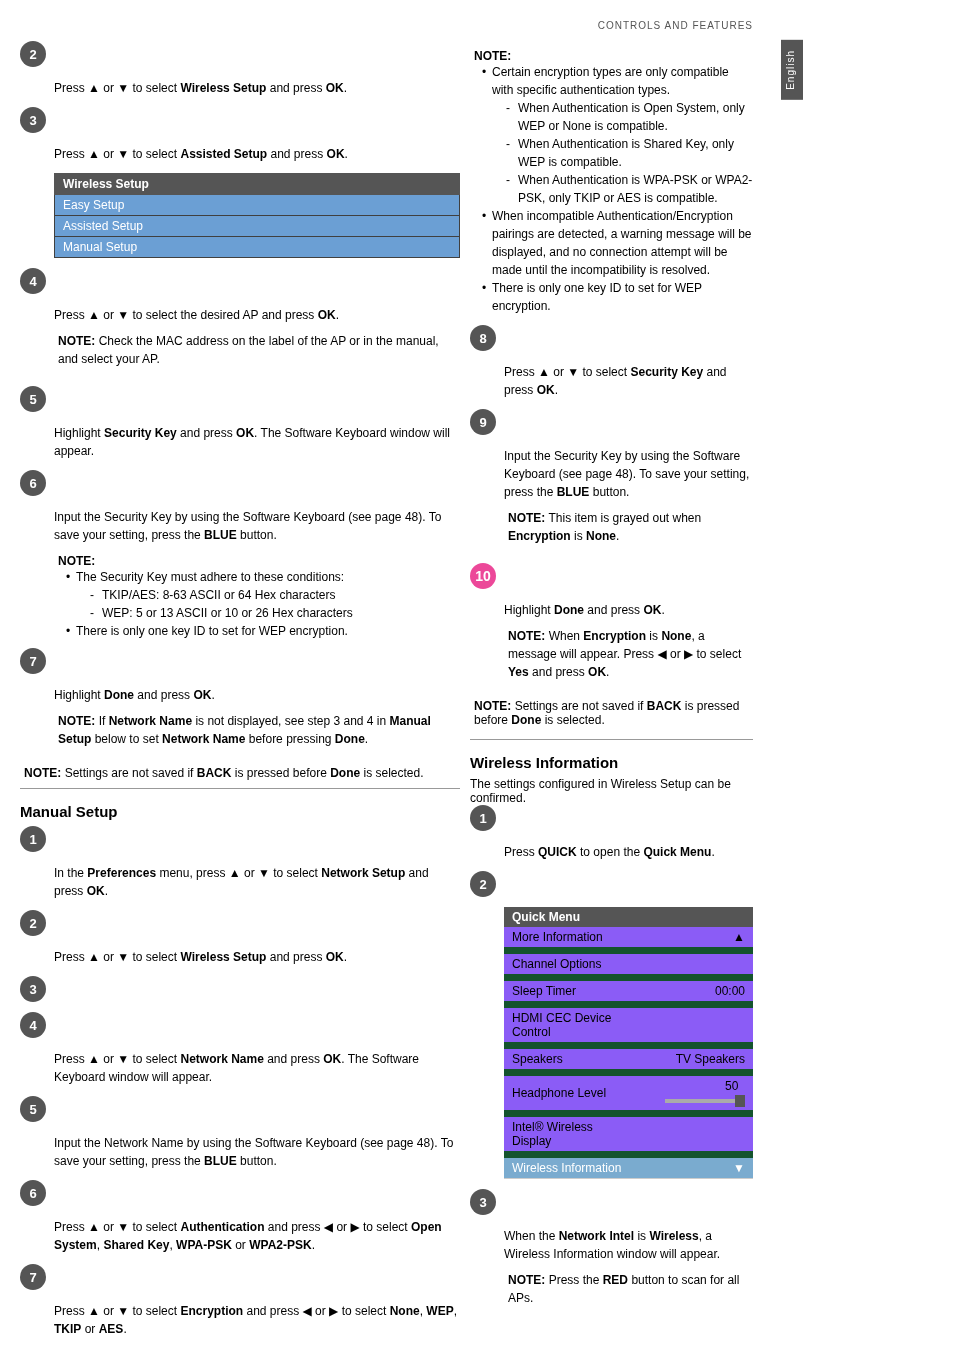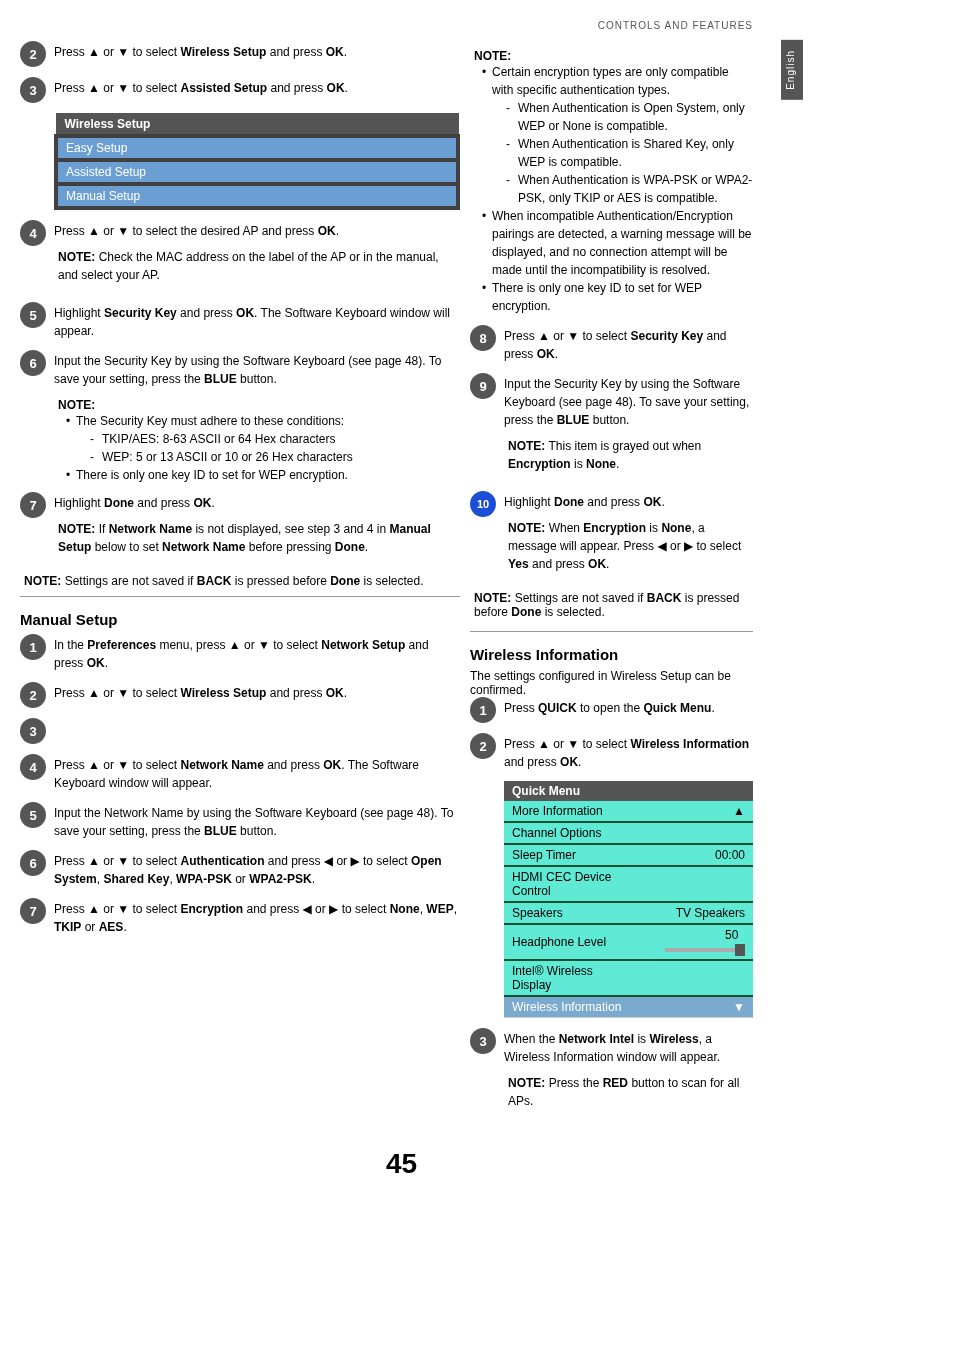--- a/index.html
+++ b/index.html
@@ -72,20 +72,21 @@
       flex-shrink: 0;
       margin-top: 0px;
     }
     .step-num.light {
       background: #aaa;
     }
     .step-content {
       flex: 1;
       line-height: 1.5;
       padding-top: 2px;
+      margin-top: 36px;
     }
     .step-content b { font-weight: bold; }
     .note-box {
       margin: 8px 0 8px 0;
       padding-left: 4px;
     }
     .note-box .note-title {
       font-weight: bold;
       font-size: 12px;
     }
@@ -115,21 +116,21 @@
       left: 0;
     }
     .menu-table {
       width: 100%;
       border-collapse: collapse;
       margin: 8px 0;
       font-size: 12px;
     }
     .menu-table td {
       padding: 3px 8px;
-      border: 4px solid #404040;
+      border: 1px solid #404040;
     }
     .menu-table .header-row td {
       background: #555;
       color: #fff;
       font-weight: bold;
       border: 1px solid #555;
     }
     .menu-table .highlight-row td {
       background: #6b9fd4;
       color: #fff;
@@ -160,22 +161,22 @@
     .quick-menu-table td {
       padding: 3px 8px;
       border: none;
     }
     .quick-menu-table .qm-header td {
       background: #555;
       color: #fff;
       font-weight: bold;
     }
     .quick-menu-table .qm-row td {
-      background: #5eead4;
-      border-bottom: 2px solid #14532d;
+      background: #8b5cf6;
+      border-bottom: 7px solid #14532d;
     }
     .quick-menu-table .qm-highlight td {
       background: #7aabcf;
       color: #fff;
       border-bottom: 1px solid #ccc;
     }
     .qm-right { text-align: right; }
     .slider-track {
       display: inline-block;
       width: 80px;
@@ -370,21 +371,21 @@
         <div class="step-num">9</div>
         <div class="step-content">
           Input the Security Key by using the Software Keyboard (see page 48). To save your setting, press the <b>BLUE</b> button.
           <div class="note-box">
             <b>NOTE:</b> This item is grayed out when <b>Encryption</b> is <b>None</b>.
           </div>
         </div>
       </div>
 
       <div class="step-row">
-        <div class="step-num light" style="background:#1d4ed8; font-size:11px;">10</div>
+        <div class="step-num light" style="background:#ec4899; font-size:14px;">10</div>
         <div class="step-content">
           Highlight <b>Done</b> and press <b>OK</b>.
           <div class="note-box">
             <b>NOTE:</b> When <b>Encryption</b> is <b>None</b>, a message will appear. Press ◀ or ▶ to select <b>Yes</b> and press <b>OK</b>.
           </div>
         </div>
       </div>
 
       <div class="note-box" style="margin-bottom:12px;">
         <b>NOTE:</b> Settings are not saved if <b>BACK</b> is pressed before <b>Done</b> is selected.
@@ -397,23 +398,20 @@
 
       <div class="step-row">
         <div class="step-num">1</div>
         <div class="step-content">
           Press <b>QUICK</b> to open the <b>Quick Menu</b>.
         </div>
       </div>
 
       <div class="step-row">
         <div class="step-num">2</div>
-        <div class="step-content">
-          Press ▲ or ▼ to select <b>Wireless Information</b> and press <b>OK</b>.
-        </div>
       </div>
 
       <div style="margin-left:34px; margin-bottom:10px;">
         <table class="quick-menu-table">
           <tbody>
               <tr class="qm-header">
             <td>Quick Menu</td>
             <td></td>
           </tr>
           <tr class="qm-row">

